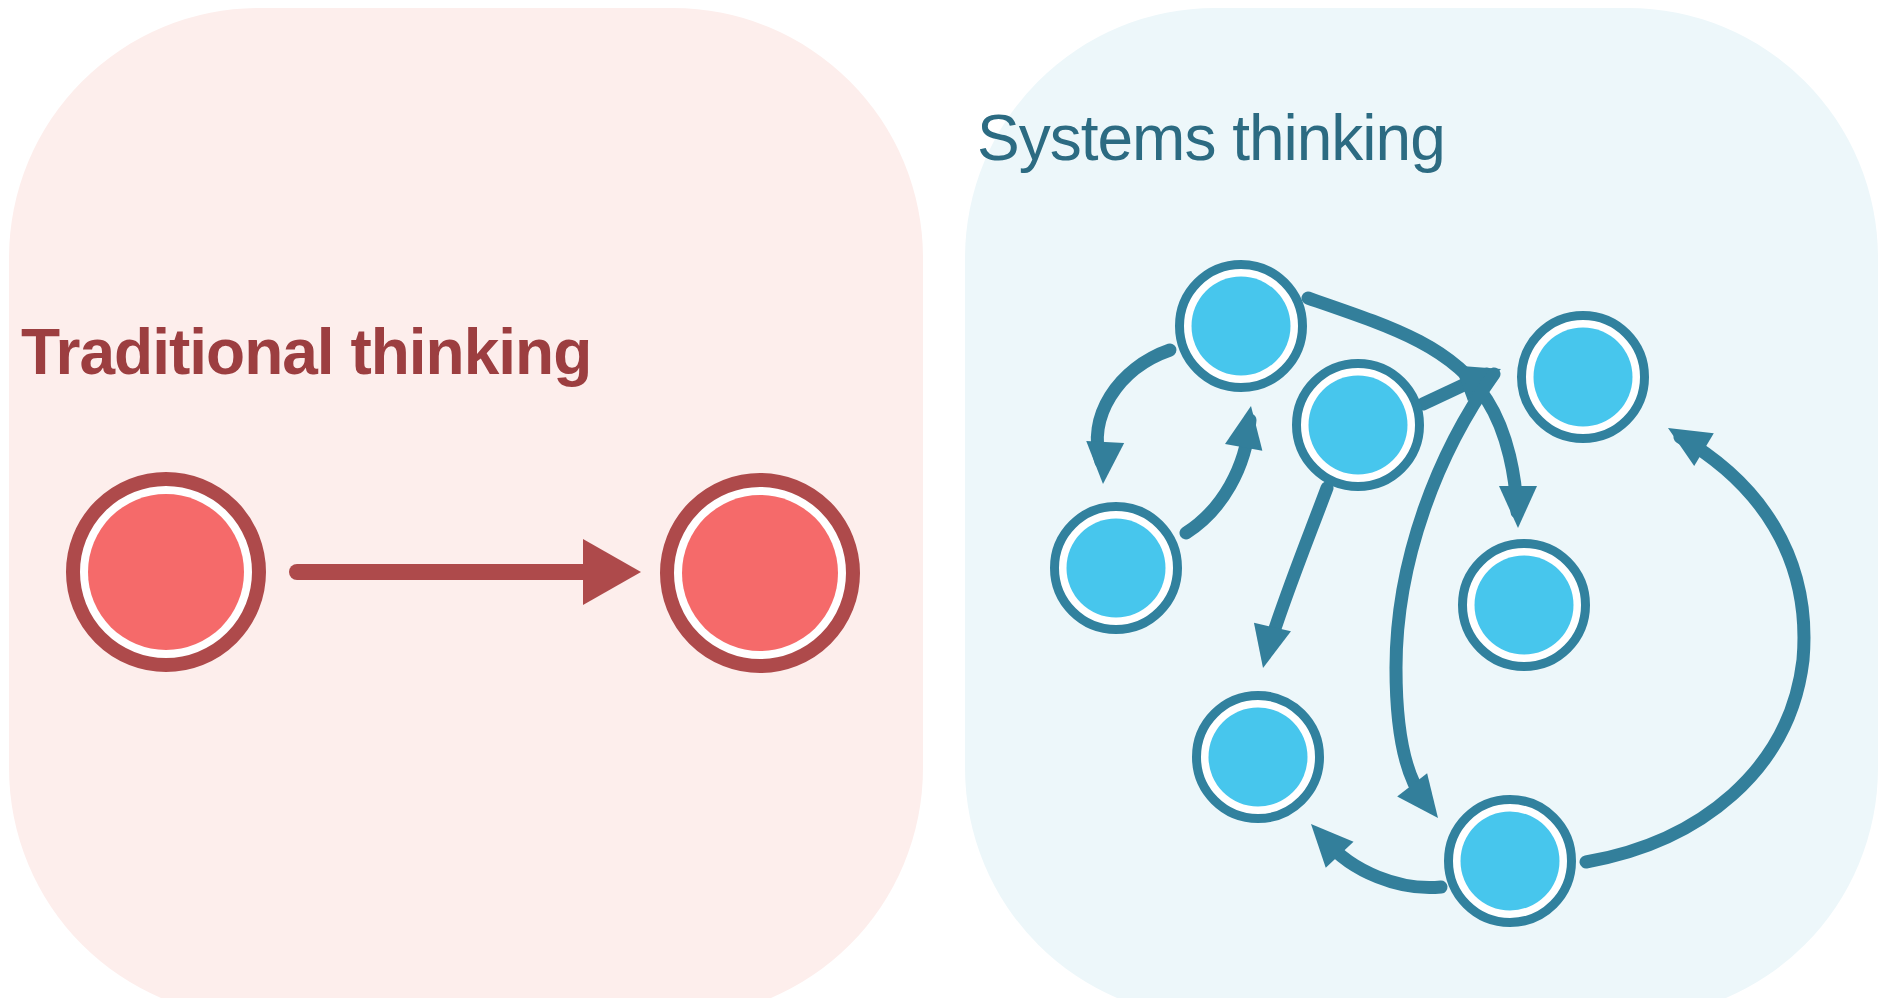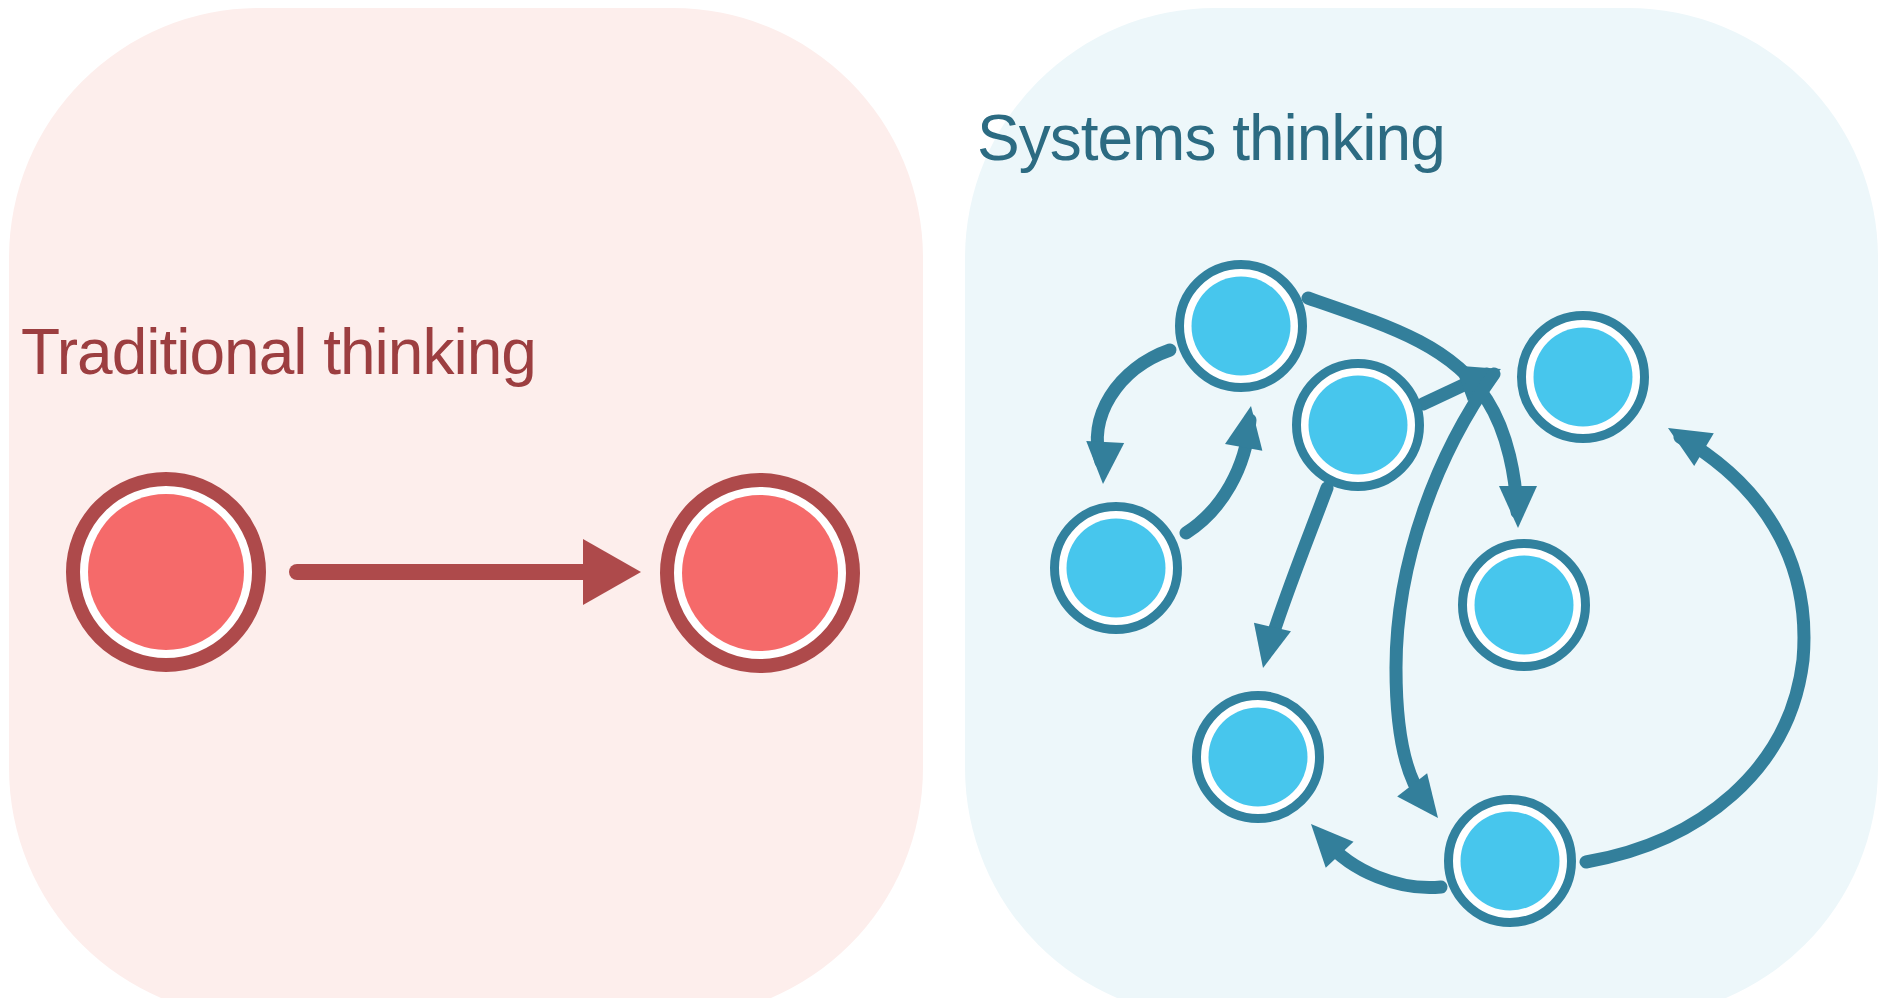--- a/index.html
+++ b/index.html
@@ -3,21 +3,21 @@
 <meta charset="utf-8">
 <style>
   html,body{margin:0;padding:0;background:#ffffff;}
   .canvas{position:relative;width:1888px;height:998px;overflow:hidden;background:#ffffff;
           font-family:"Liberation Sans",sans-serif;}
   .panel{position:absolute;top:8px;height:1010px;border-radius:250px;}
   .panel-left{left:9px;width:914px;}
   .panel-right{left:965px;width:913px;}
   .panel-title{position:absolute;left:12px;width:100%;text-align:left;
                font-size:64px;letter-spacing:-1px;line-height:1;white-space:nowrap;}
-  .title-left{top:312px;}
+  .title-left{top:312px;font-weight:bold;}
   .title-right{top:98px;}
   .fig{position:absolute;left:0;top:0;width:1888px;height:998px;pointer-events:none;}
 </style>
 </head>
 <body>
 
 <div class="canvas">
 
   <div class="panel panel-left" style="background: rgb(253, 238, 236);">
     <div class="panel-title title-left" style="color: rgb(156, 62, 64);">Traditional thinking</div>

